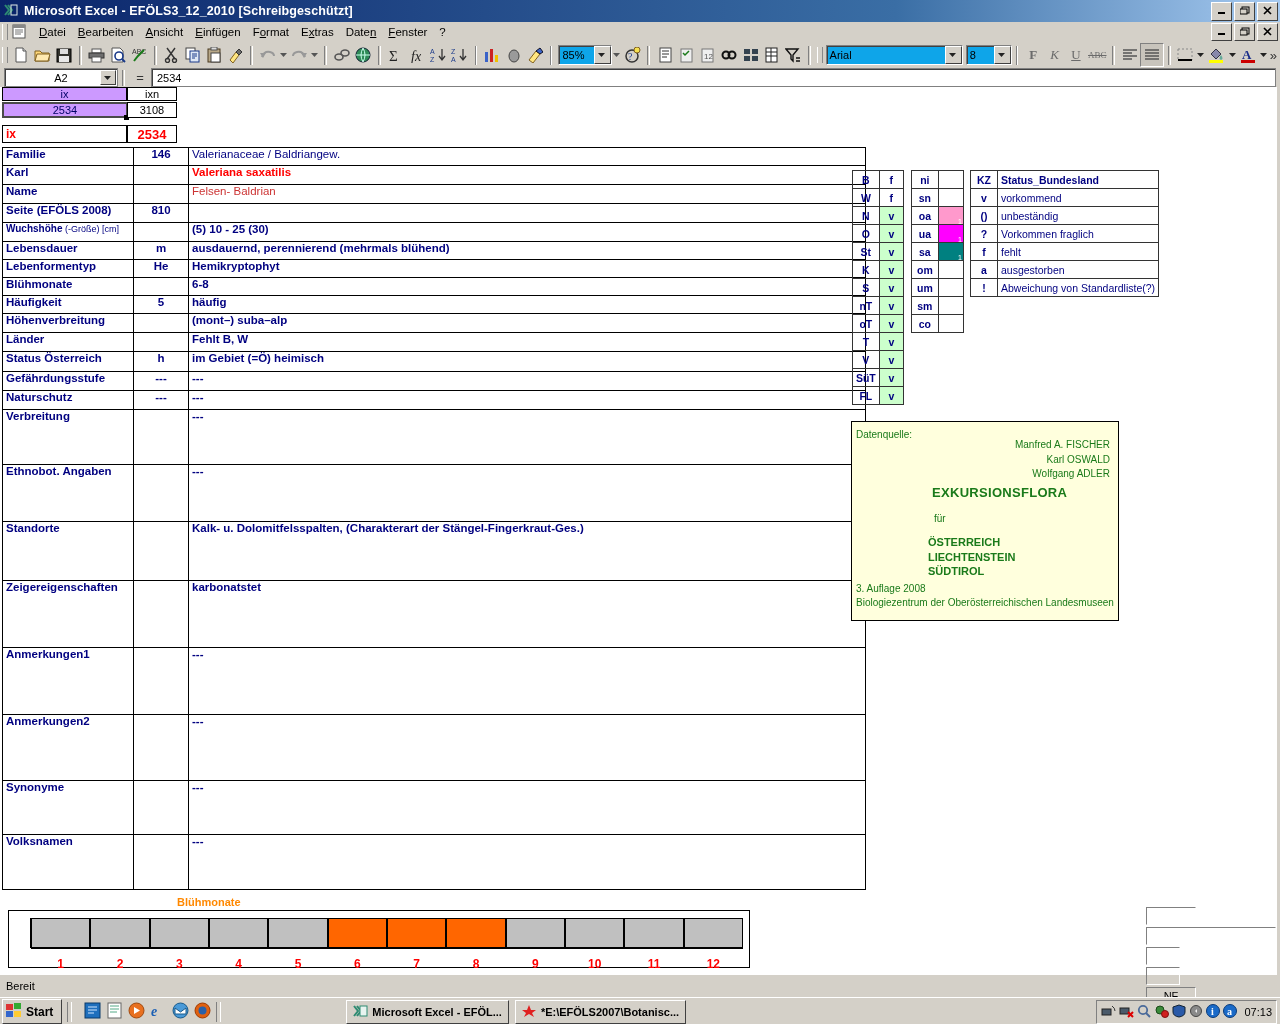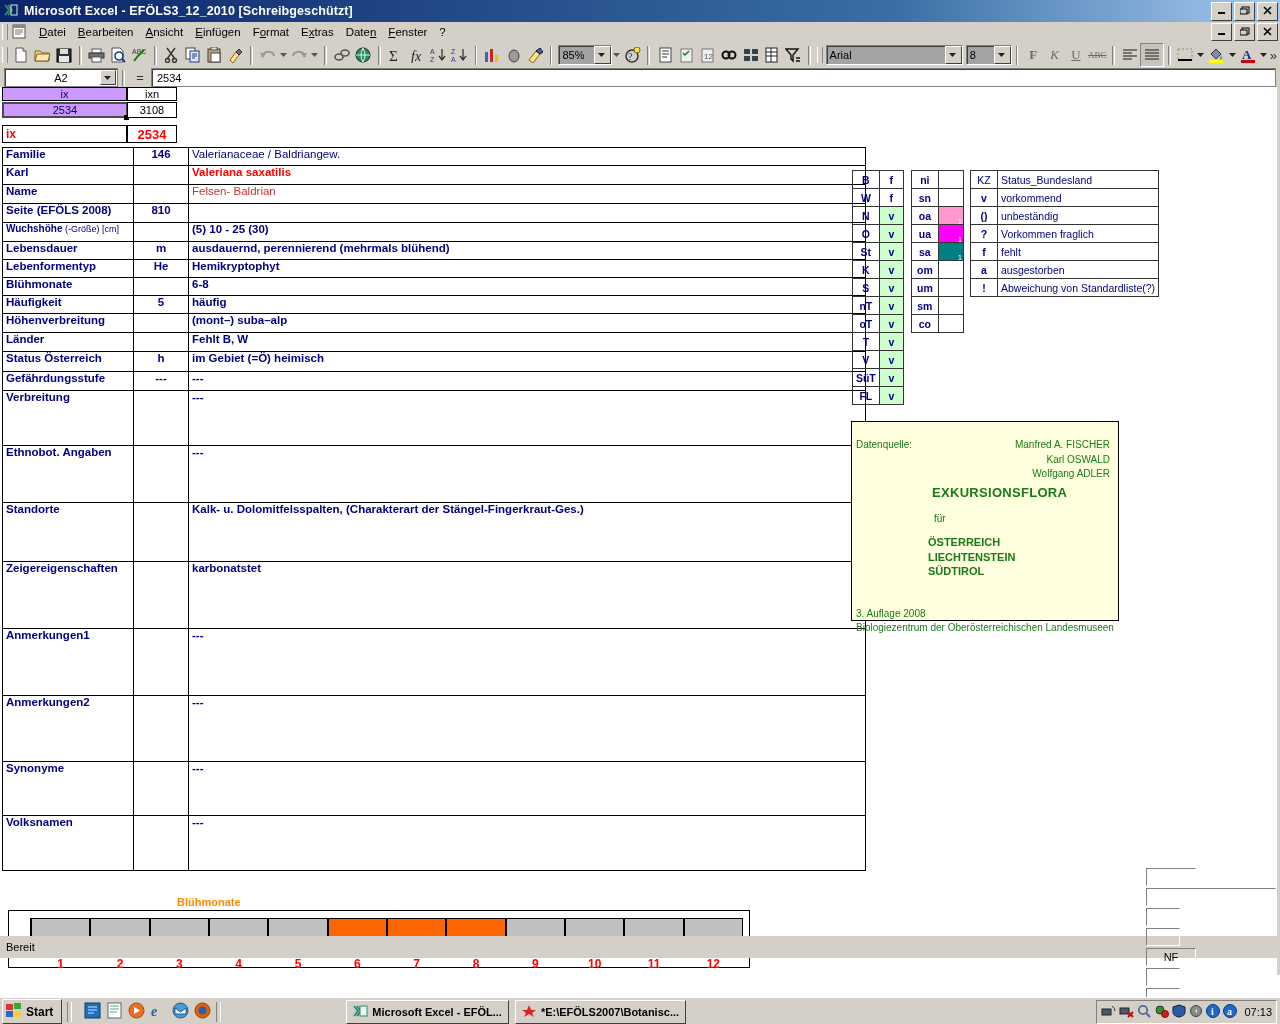--- a/index.html
+++ b/index.html
@@ -49,21 +49,21 @@
     position: absolute; left: 0; top: 42px; width: 1280px; height: 26px;
     background: #d4d0c8; display: flex; align-items: center;
     border-bottom: 1px solid #808080;
   }
   .tb-sep { width: 1px; height: 19px; margin: 0 4px;
     border-left: 1px solid #808080; border-right: 1px solid #ffffff; }
   .tbtn { width: 23px; height: 22px; display:flex; align-items:center; justify-content:center; }
   .tbtn svg { display:block; }
   .arrowbtn { width: 11px; height:22px; display:flex;align-items:center;justify-content:center;}
   .combo {
-    height: 18px; background:#a3a3a3; border:1px solid #808080;
+    height: 18px; background:#0ea5e9; border:1px solid #808080;
     border-right-color:#fff; border-bottom-color:#fff;
     box-shadow: inset 1px 1px 0 #404040;
     display:flex; align-items:center; font-size:11px; padding-left:3px;
   }
   .combo .cb-arrow{ margin-left:auto; width:15px; height:16px; background:#d4d0c8;
      border:1px solid #fff; border-right-color:#404040;border-bottom-color:#404040;
      display:flex;align-items:center;justify-content:center;}
   .fmtbtn{ width:23px;height:22px;display:flex;align-items:center;justify-content:center;
      font-size:13px; color:#6b6b6b; font-family:"Liberation Serif", serif;}
   .fmtbtn.pressed{ border:1px solid #808080; border-right-color:#fff;border-bottom-color:#fff; background:#c8c4bc;}
@@ -117,42 +117,42 @@
   
   .legend{ position:absolute; border-collapse:collapse; font-size:10.5px;}
   .legend td{ border:1px solid #333; color:#000080; font-weight:bold;
      text-align:center; height:17px; padding:0;}
   .legend td.v{ background:#ccffcc; }
   .legend td.plain{ background:#ffffff; }
   .kz{ position:absolute; border-collapse:collapse; font-size:10.5px;}
   .kz td{ border:1px solid #333; color:#000080; height:17px; padding:0 3px;}
   .kz td.c{ text-align:center; font-weight:bold; width:20px;}
   .kz td.d{ text-align:left; font-weight:normal; }
-  .kz td.hd{ font-weight:normal; }
+  .kz td.hd{ font-weight:bold; }
   .swatch{ position:relative; }
   .swatch .num{ position:absolute; right:1px; bottom:-1px; color:#fff; font-size:7px; font-weight:normal;}
 
   
   .infobox{ position:absolute; background:#ffffdd; border:1px solid #000;
      color:#1a7a1a; font-size:10px; }
-  .infobox .dq{ position:absolute; left:4px; top:17px; }
+  .infobox .dq{ position:absolute; left:4px; top:7px; }
   .infobox .authors{ position:absolute; right:8px; top:16px; text-align:right; line-height:14.5px;}
   .infobox .title{ position:absolute; left:80px; top:63px; font-size:13px; font-weight:bold; letter-spacing:0.3px;}
   .infobox .fuer{ position:absolute; left:82px; top:91px; font-size:10px;}
   .infobox .countries{ position:absolute; left:76px; top:113px; font-weight:bold; font-size:11px; line-height:14.5px;}
-  .infobox .foot{ position:absolute; left:4px; top:185px; line-height:14px;}
+  .infobox .foot{ position:absolute; left:4px; top:160px; line-height:14px;}
 
   
   .chartbox{ position:absolute; border:1px solid #000; background:#fff;}
   .chart-title{ position:absolute; color:#ff8800; font-weight:bold; font-size:11px;}
   .bar{ position:absolute; border:1px solid #000; box-sizing:border-box; }
   .axis-lbl{ position:absolute; color:#ff0000; font-weight:bold; font-size:12px; text-align:center;}
 
   
-  .statusbar{ position:absolute; left:0; top:936px; width:1280px; height:22px;
+  .statusbar{ position:absolute; left:0; top:975px; width:1280px; height:22px;
      background:#d4d0c8; display:flex; align-items:center; font-size:11px;gap:38px;}
   .sb-text{ margin-left:6px; }
   .sb-cells{ margin-left:auto; display:flex; align-items:flex-start; gap:2px; padding-right:4px;flex-direction:column;}
   .sb-cell{ height:16px; border:1px solid #808080; border-right-color:#fff; border-bottom-color:#fff;
      display:flex;align-items:center;justify-content:center;font-size:11px;}
 
   
   .taskbar{ position:absolute; left:0; top:997px; width:1280px; height:27px;
      background:#d4d0c8; border-top:1px solid #ffffff; display:flex; align-items:center;}
   .startbtn{ margin-left:2px; height:23px; padding:0 8px 0 3px; display:flex;align-items:center;gap:4px;
@@ -640,20 +640,25 @@
           </tr>
           <tr style="height: 20px;">
             <td class="lbl">Status Österreich</td>
             <td class="val">h</td>
             <td class="txt">im Gebiet (=Ö) heimisch</td>
           </tr>
           <tr style="height: 19px;">
             <td class="lbl">Gefährdungsstufe</td>
             <td class="val">---</td>
             <td class="txt">  ---</td>
+          </tr>
+          <tr style="height: 19px;">
+            <td class="lbl">Naturschutz</td>
+            <td class="val">---</td>
+            <td class="txt">---</td>
           </tr>
           <tr style="height: 55px;">
             <td class="lbl">Verbreitung</td>
             <td class="val"></td>
             <td class="txt">---</td>
           </tr>
           <tr style="height: 57px;">
             <td class="lbl">Ethnobot. Angaben</td>
             <td class="val"></td>
             <td class="txt">---</td>

